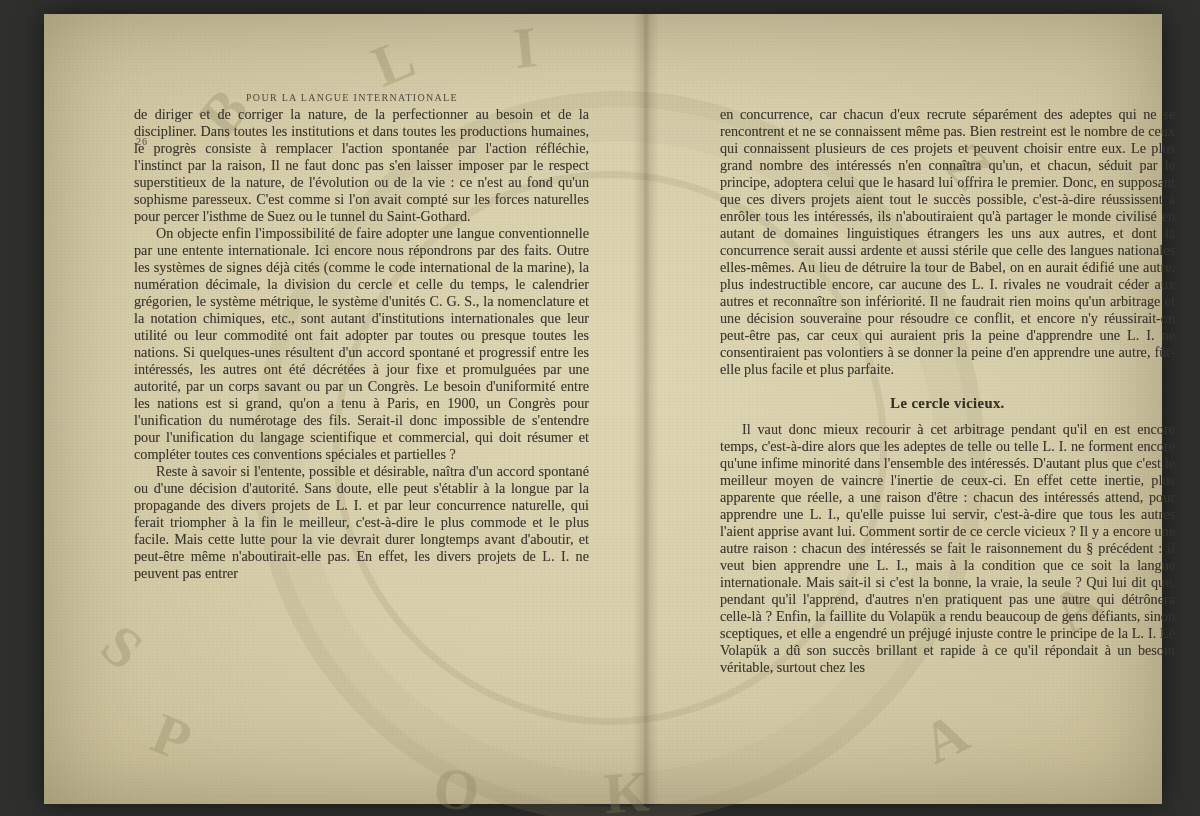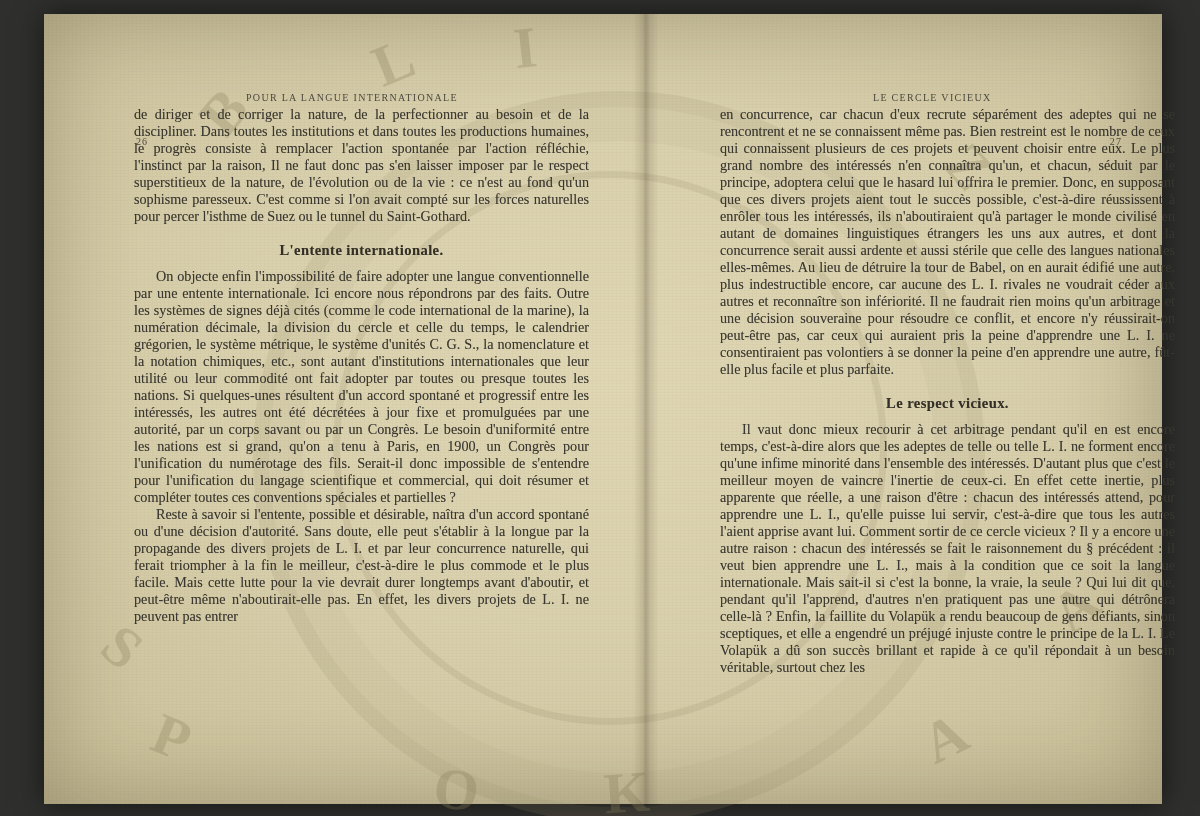--- a/index.html
+++ b/index.html
@@ -200,37 +200,32 @@
 
     <div class="page" id="page-left">
       <div class="running-head">
         <span class="folio">26</span>
         <span class="rh-title">POUR LA LANGUE INTERNATIONALE</span>
       </div>
 
       <div class="col">
         <p class="noindent">de diriger et de corriger la nature, de la perfectionner au besoin et de la discipliner. Dans toutes les institutions et dans toutes les productions humaines, le progrès consiste à remplacer l'action spontanée par l'action réfléchie, l'instinct par la raison, Il ne faut donc pas s'en laisser imposer par le respect superstitieux de la nature, de l'évolution ou de la vie : ce n'est au fond qu'un sophisme paresseux. C'est comme si l'on avait compté sur les forces naturelles pour percer l'isthme de Suez ou le tunnel du Saint-Gothard.</p>
 
-        <h2 class="section">L'entente internationale.</h2>
         <p>On objecte enfin l'impossibilité de faire adopter une langue conventionnelle par une entente internationale. Ici encore nous répondrons par des faits. Outre les systèmes de signes déjà cités (comme le code international de la marine), la numération décimale, la division du cercle et celle du temps, le calendrier grégorien, le système métrique, le système d'unités C. G. S., la nomenclature et la notation chimiques, etc., sont autant d'institutions internationales que leur utilité ou leur commodité ont fait adopter par toutes ou presque toutes les nations. Si quelques-unes résultent d'un accord spontané et progressif entre les intéressés, les autres ont été décrétées à jour fixe et promulguées par une autorité, par un corps savant ou par un Congrès. Le besoin d'uniformité entre les nations est si grand, qu'on a tenu à Paris, en 1900, un Congrès pour l'unification du numérotage des fils. Serait-il donc impossible de s'entendre pour l'unification du langage scientifique et commercial, qui doit résumer et compléter toutes ces conventions spéciales et partielles ?</p>
 
         <p>Reste à savoir si l'entente, possible et désirable, naîtra d'un accord spontané ou d'une décision d'autorité. Sans doute, elle peut s'établir à la longue par la propagande des divers projets de L. I. et par leur concurrence naturelle, qui ferait triompher à la fin le meilleur, c'est-à-dire le plus commode et le plus facile. Mais cette lutte pour la vie devrait durer longtemps avant d'aboutir, et peut-être même n'aboutirait-elle pas. En effet, les divers projets de L. I. ne peuvent pas entrer</p>
       </div>
     </div>
 
     <div class="page" id="page-right">
-      <div class="running-head">
-        <span class="rh-title">LE CERCLE VICIEUX</span>
-        <span class="folio">27</span>
-      </div>
 
       <div class="col">
         <p class="noindent">en concurrence, car chacun d'eux recrute séparément des adeptes qui ne se rencontrent et ne se connaissent même pas. Bien restreint est le nombre de ceux qui connaissent plusieurs de ces projets et peuvent choisir entre eux. Le plus grand nombre des intéressés n'en connaîtra qu'un, et chacun, séduit par le principe, adoptera celui que le hasard lui offrira le premier. Donc, en supposant que ces divers projets aient tout le succès possible, c'est-à-dire réussissent à enrôler tous les intéressés, ils n'aboutiraient qu'à partager le monde civilisé en autant de domaines linguistiques étrangers les uns aux autres, et dont la concurrence serait aussi ardente et aussi stérile que celle des langues nationales elles-mêmes. Au lieu de détruire la tour de Babel, on en aurait édifié une autre, plus indestructible encore, car aucune des L. I. rivales ne voudrait céder aux autres et reconnaître son infériorité. Il ne faudrait rien moins qu'un arbitrage et une décision souveraine pour résoudre ce conflit, et encore n'y réussirait-on peut-être pas, car ceux qui auraient pris la peine d'apprendre une L. I. ne consentiraient pas volontiers à se donner la peine d'en apprendre une autre, fût-elle plus facile et plus parfaite.</p>
 
-        <h2 class="section">Le respect vicieux.</h2>
+        <h2 class="section">Le cercle vicieux.</h2>
         <p>Il vaut donc mieux recourir à cet arbitrage pendant qu'il en est encore temps, c'est-à-dire alors que les adeptes de telle ou telle L. I. ne forment encore qu'une infime minorité dans l'ensemble des intéressés. D'autant plus que c'est le meilleur moyen de vaincre l'inertie de ceux-ci. En effet cette inertie, plus apparente que réelle, a une raison d'être : chacun des intéressés attend, pour apprendre une L. I., qu'elle puisse lui servir, c'est-à-dire que tous les autres l'aient apprise avant lui. Comment sortir de ce cercle vicieux ? Il y a encore une autre raison : chacun des intéressés se fait le raisonnement du § précédent : il veut bien apprendre une L. I., mais à la condition que ce soit la langue internationale. Mais sait-il si c'est la bonne, la vraie, la seule ? Qui lui dit que, pendant qu'il l'apprend, d'autres n'en pratiquent pas une autre qui détrônera celle-là ? Enfin, la faillite du Volapük a rendu beaucoup de gens défiants, sinon sceptiques, et elle a engendré un préjugé injuste contre le principe de la L. I. Le Volapük a dû son succès brillant et rapide à ce qu'il répondait à un besoin véritable, surtout chez les</p>
       </div>
     </div>
 
     <div id="gutter"></div>
     <div id="grain"></div>
     <div id="vignette"></div>
   </div>
 </div>
 

